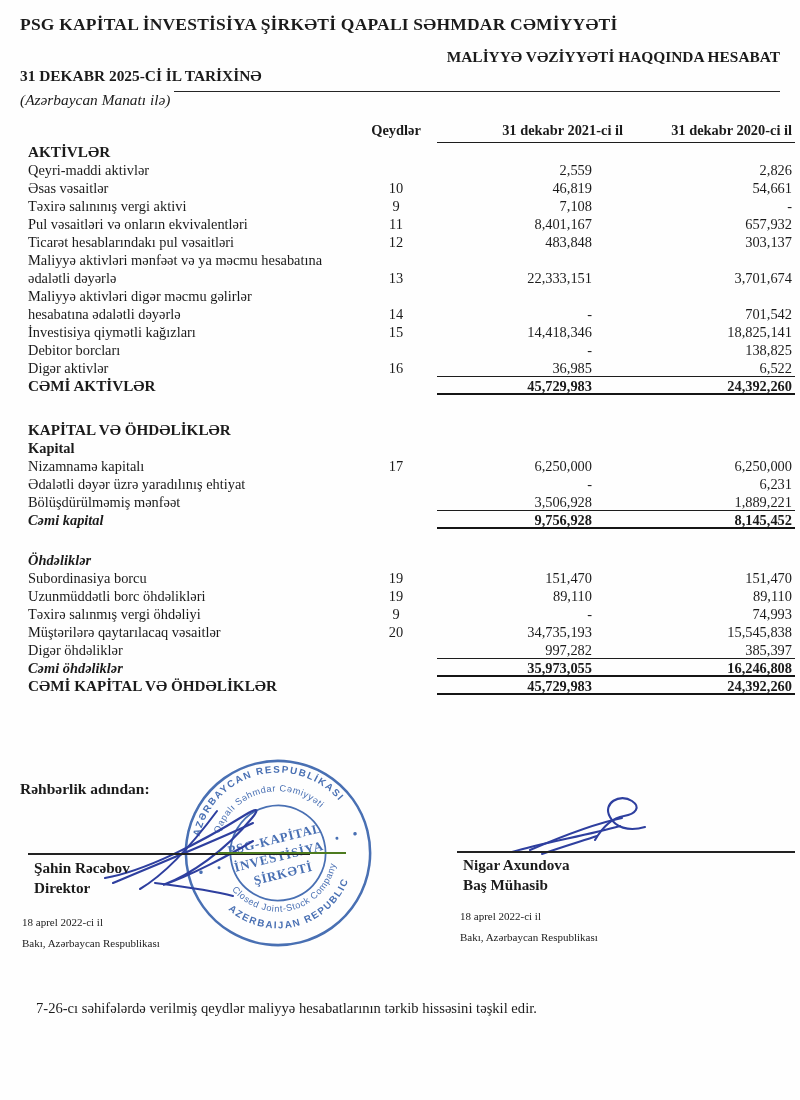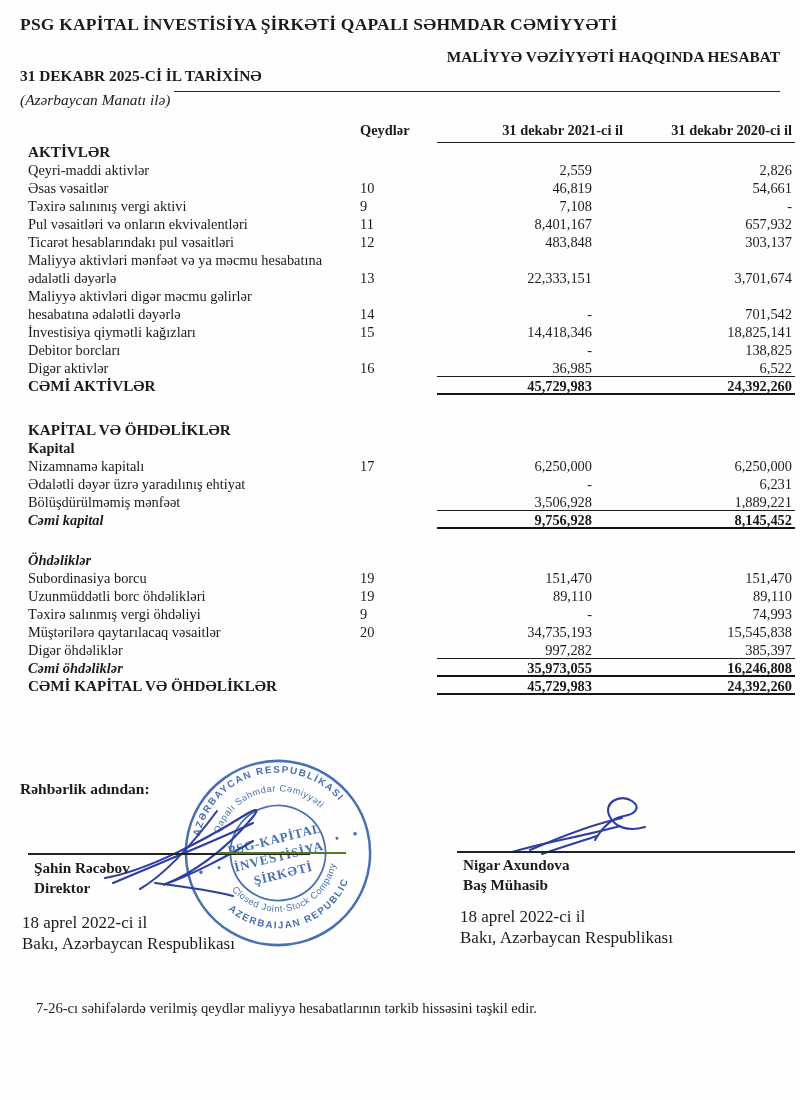--- a/index.html
+++ b/index.html
@@ -24,21 +24,21 @@
   .fin-table{margin:8px 8px 0 28px;width:764px;font-size:14.4px;}
   .trow{
     display:grid;
     grid-template-columns:332px 72px 160px 200px;
     line-height:18px;height:18px;
     position:relative;
     white-space:nowrap;
   }
   .thead-row{height:23px;line-height:20px;font-weight:bold;}
   .c-label{overflow:visible;}
-  .c-note{text-align:left;}
+  .c-note{text-align:center;}
   .c-v1{text-align:right;}
   .c-v2{text-align:right;}
   .th-2021{text-align:right;position:relative;right:-31px;}
   .th-2020{text-align:right;}
   .row-heading .c-label{font-weight:bold;font-size:15.2px;}
   .row-subheading .c-label{font-weight:bold;}
   .row-subheading-italic .c-label{font-weight:bold;font-style:italic;}
   .row-total-caps .c-label{font-weight:bold;font-size:15.2px;}
   .row-total-caps .c-v1,.row-total-caps .c-v2{font-weight:bold;}
   .row-total-italic .c-label{font-weight:bold;font-style:italic;}
@@ -51,21 +51,21 @@
   
   .abs{position:absolute;}
   .on-behalf{left:20px;top:780px;font-size:15.5px;font-weight:bold;}
   .sig-line{border-top:2px solid #222;height:0;}
   .sig-line-left{left:28px;top:853px;width:282px;}
   .sig-line-green{left:218px;top:852px;width:128px;border-top:2.4px solid #4d7b1f;}
   .sig-line-right{left:457px;top:851px;width:338px;}
   .name-block{font-size:15.2px;font-weight:bold;line-height:20px;}
   .name-left{left:34px;top:858px;}
   .name-right{left:463px;top:855px;}
-  .date-block{font-size:17px;line-height:21px;}
+  .date-block{font-size:11px;line-height:21px;}
   .date-left{left:22px;top:912px;}
   .date-right{left:460px;top:906px;}
   .footer-note{left:36px;top:1000px;font-size:14.6px;}
   
   .stamp{left:180px;top:755px;width:196px;height:196px;transform:rotate(-14deg);opacity:.92;}
   .stamp text{fill:#3a64ad;}
   .ring-outer{font-family:"Liberation Sans","DejaVu Sans",sans-serif;font-size:10px;letter-spacing:1.6px;font-weight:bold;}
   .ring-mid{font-family:"Liberation Sans","DejaVu Sans",sans-serif;font-size:9.4px;letter-spacing:.6px;}
   .stamp-center{font-family:"Liberation Serif","DejaVu Serif",serif;font-size:13.2px;font-weight:600;letter-spacing:.8px;text-anchor:middle;}
   .sig-svg path{stroke:#2e3f9f;stroke-width:2.1;fill:none;stroke-linecap:round;}

